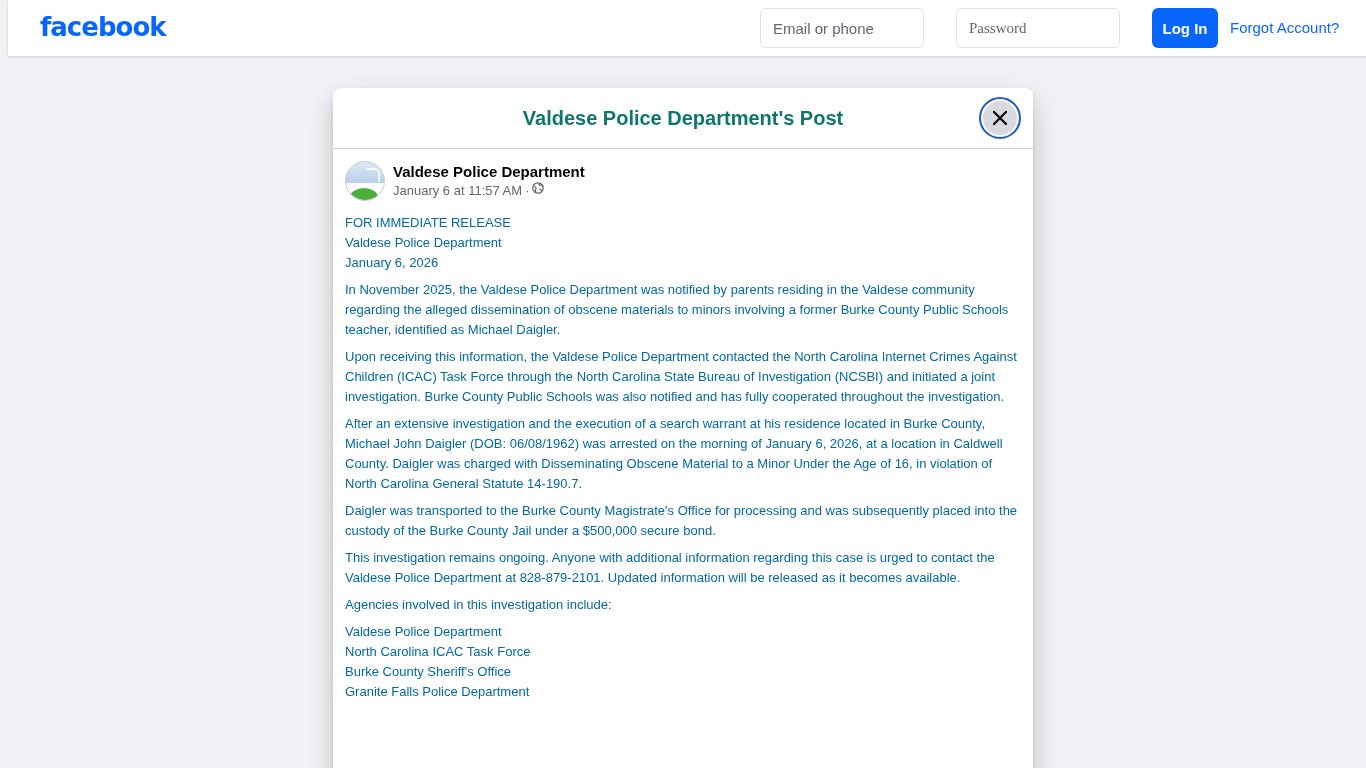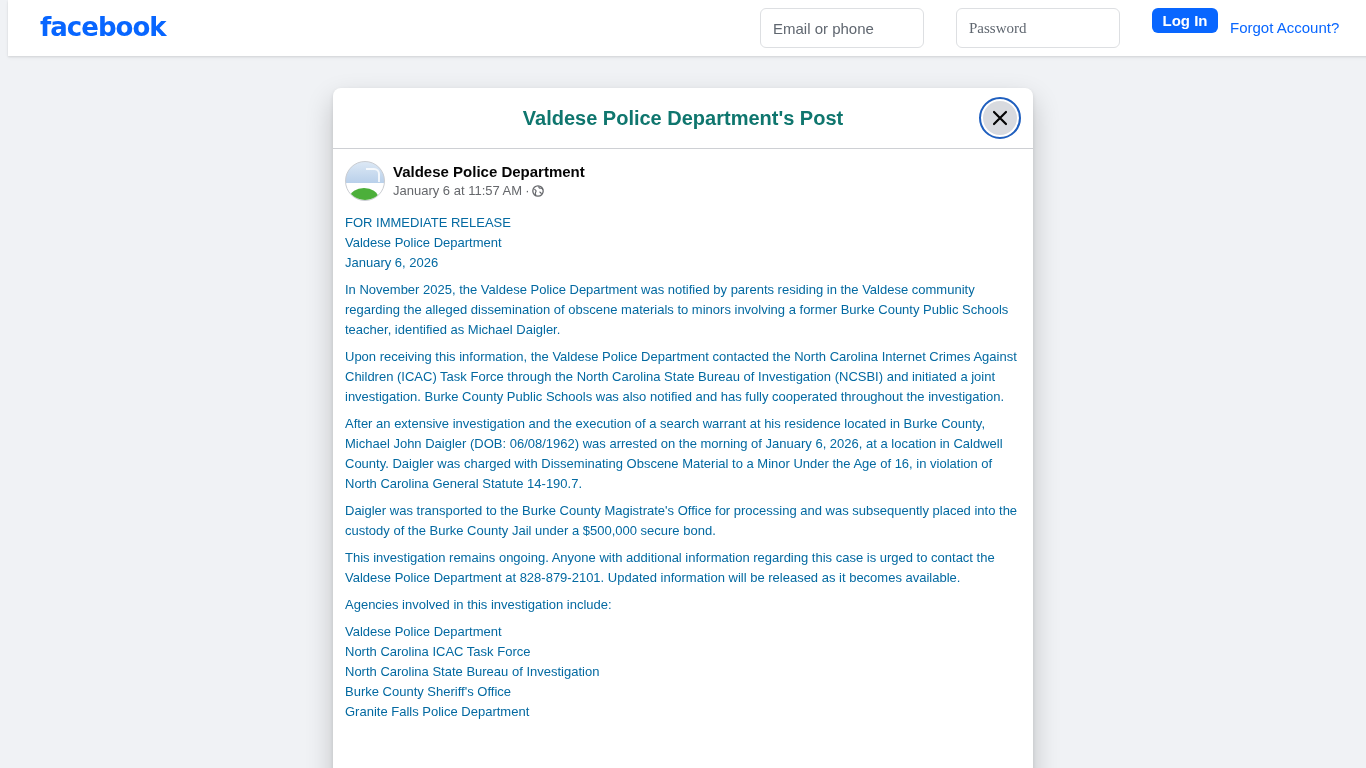--- a/index.html
+++ b/index.html
@@ -45,21 +45,21 @@
       color: #1c1e21;
       outline: none;
     }
     .login-field::placeholder { color: #606770; }
     .field-email { left: 752px; }
     .field-password { left: 948px; font-family: Liberation Serif, serif; }
     .login-button {
       position: absolute;
       left: 1144px;
       top: 8px;
-      height: 25px;
+      height: 40px;
       width: 66px;
       border: none;
       border-radius: 6px;
       background: #0866ff;
       color: #ffffff;
       font-family: "Liberation Sans", sans-serif;
       font-weight: bold;
       font-size: 15px;
       cursor: pointer;
     }
@@ -160,21 +160,21 @@
     .author-name {
       font-size: 15px;
       font-weight: bold;
       color: #050505;
       line-height: 20px;
       display: block;
       text-decoration: none;
     }
     .post-time-row {
       display: flex;
-      align-items: center;
+      align-items: flex-start;
       font-size: 13px;
       color: #65676b;
       line-height: 18px;
     }
     .post-time { color: #65676b; text-decoration: none; }
     .dot-sep { margin: 0 3px; }
     .globe-icon { width: 12px; height: 12px; display: inline-block; }
 
     .post-body {
       margin-top: 8px;
@@ -235,19 +235,18 @@
       </p>
       <p>In November 2025, the Valdese Police Department was notified by parents residing in the Valdese community regarding the alleged dissemination of obscene materials to minors involving a former Burke County Public Schools teacher, identified as Michael Daigler.</p>
       <p>Upon receiving this information, the Valdese Police Department contacted the North Carolina Internet Crimes Against Children (ICAC) Task Force through the North Carolina State Bureau of Investigation (NCSBI) and initiated a joint investigation. Burke County Public Schools was also notified and has fully cooperated throughout the investigation.</p>
       <p>After an extensive investigation and the execution of a search warrant at his residence located in Burke County, Michael John Daigler (DOB: 06/08/1962) was arrested on the morning of January 6, 2026, at a location in Caldwell County. Daigler was charged with Disseminating Obscene Material to a Minor Under the Age of 16, in violation of North Carolina General Statute 14-190.7.</p>
       <p>Daigler was transported to the Burke County Magistrate's Office for processing and was subsequently placed into the custody of the Burke County Jail under a $500,000 secure bond.</p>
       <p>This investigation remains ongoing. Anyone with additional information regarding this case is urged to contact the Valdese Police Department at 828-879-2101. Updated information will be released as it becomes available.</p>
       <p>Agencies involved in this investigation include:</p>
       <p>
         <span class="line">Valdese Police Department</span>
         <span class="line">North Carolina ICAC Task Force</span>
-        <span class="line">North Carolina State Bureau of Investigation</span>
         <span class="line">Burke County Sheriff's Office</span>
         <span class="line">Granite Falls Police Department</span>
       </p>
     </div>
   </div>
 </div>
 
 </body></html>

